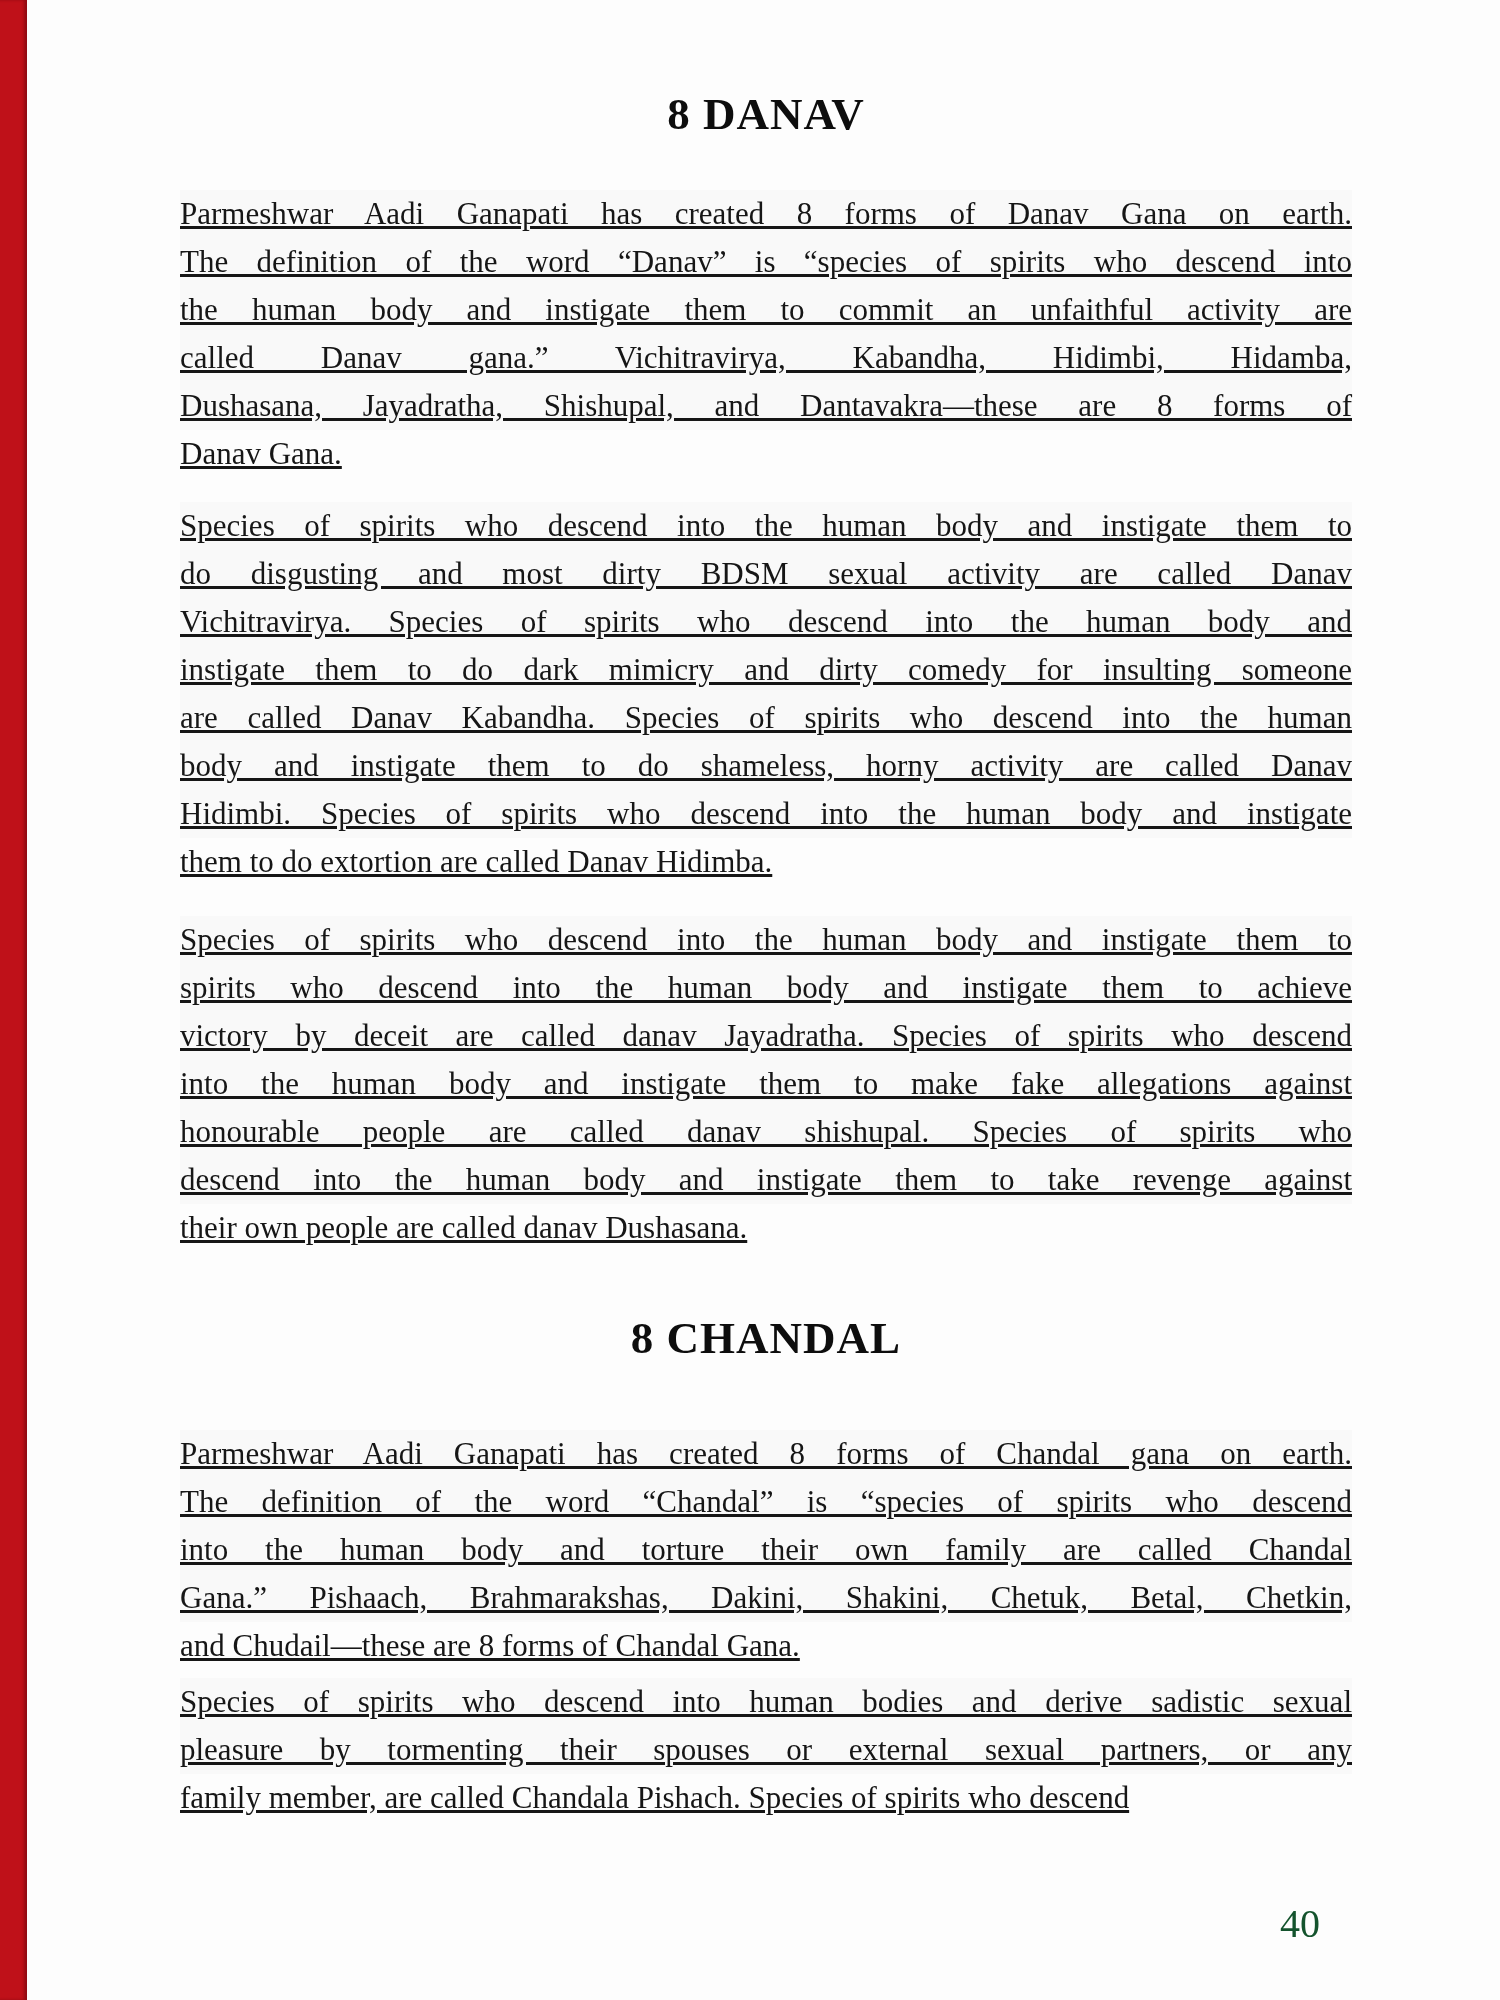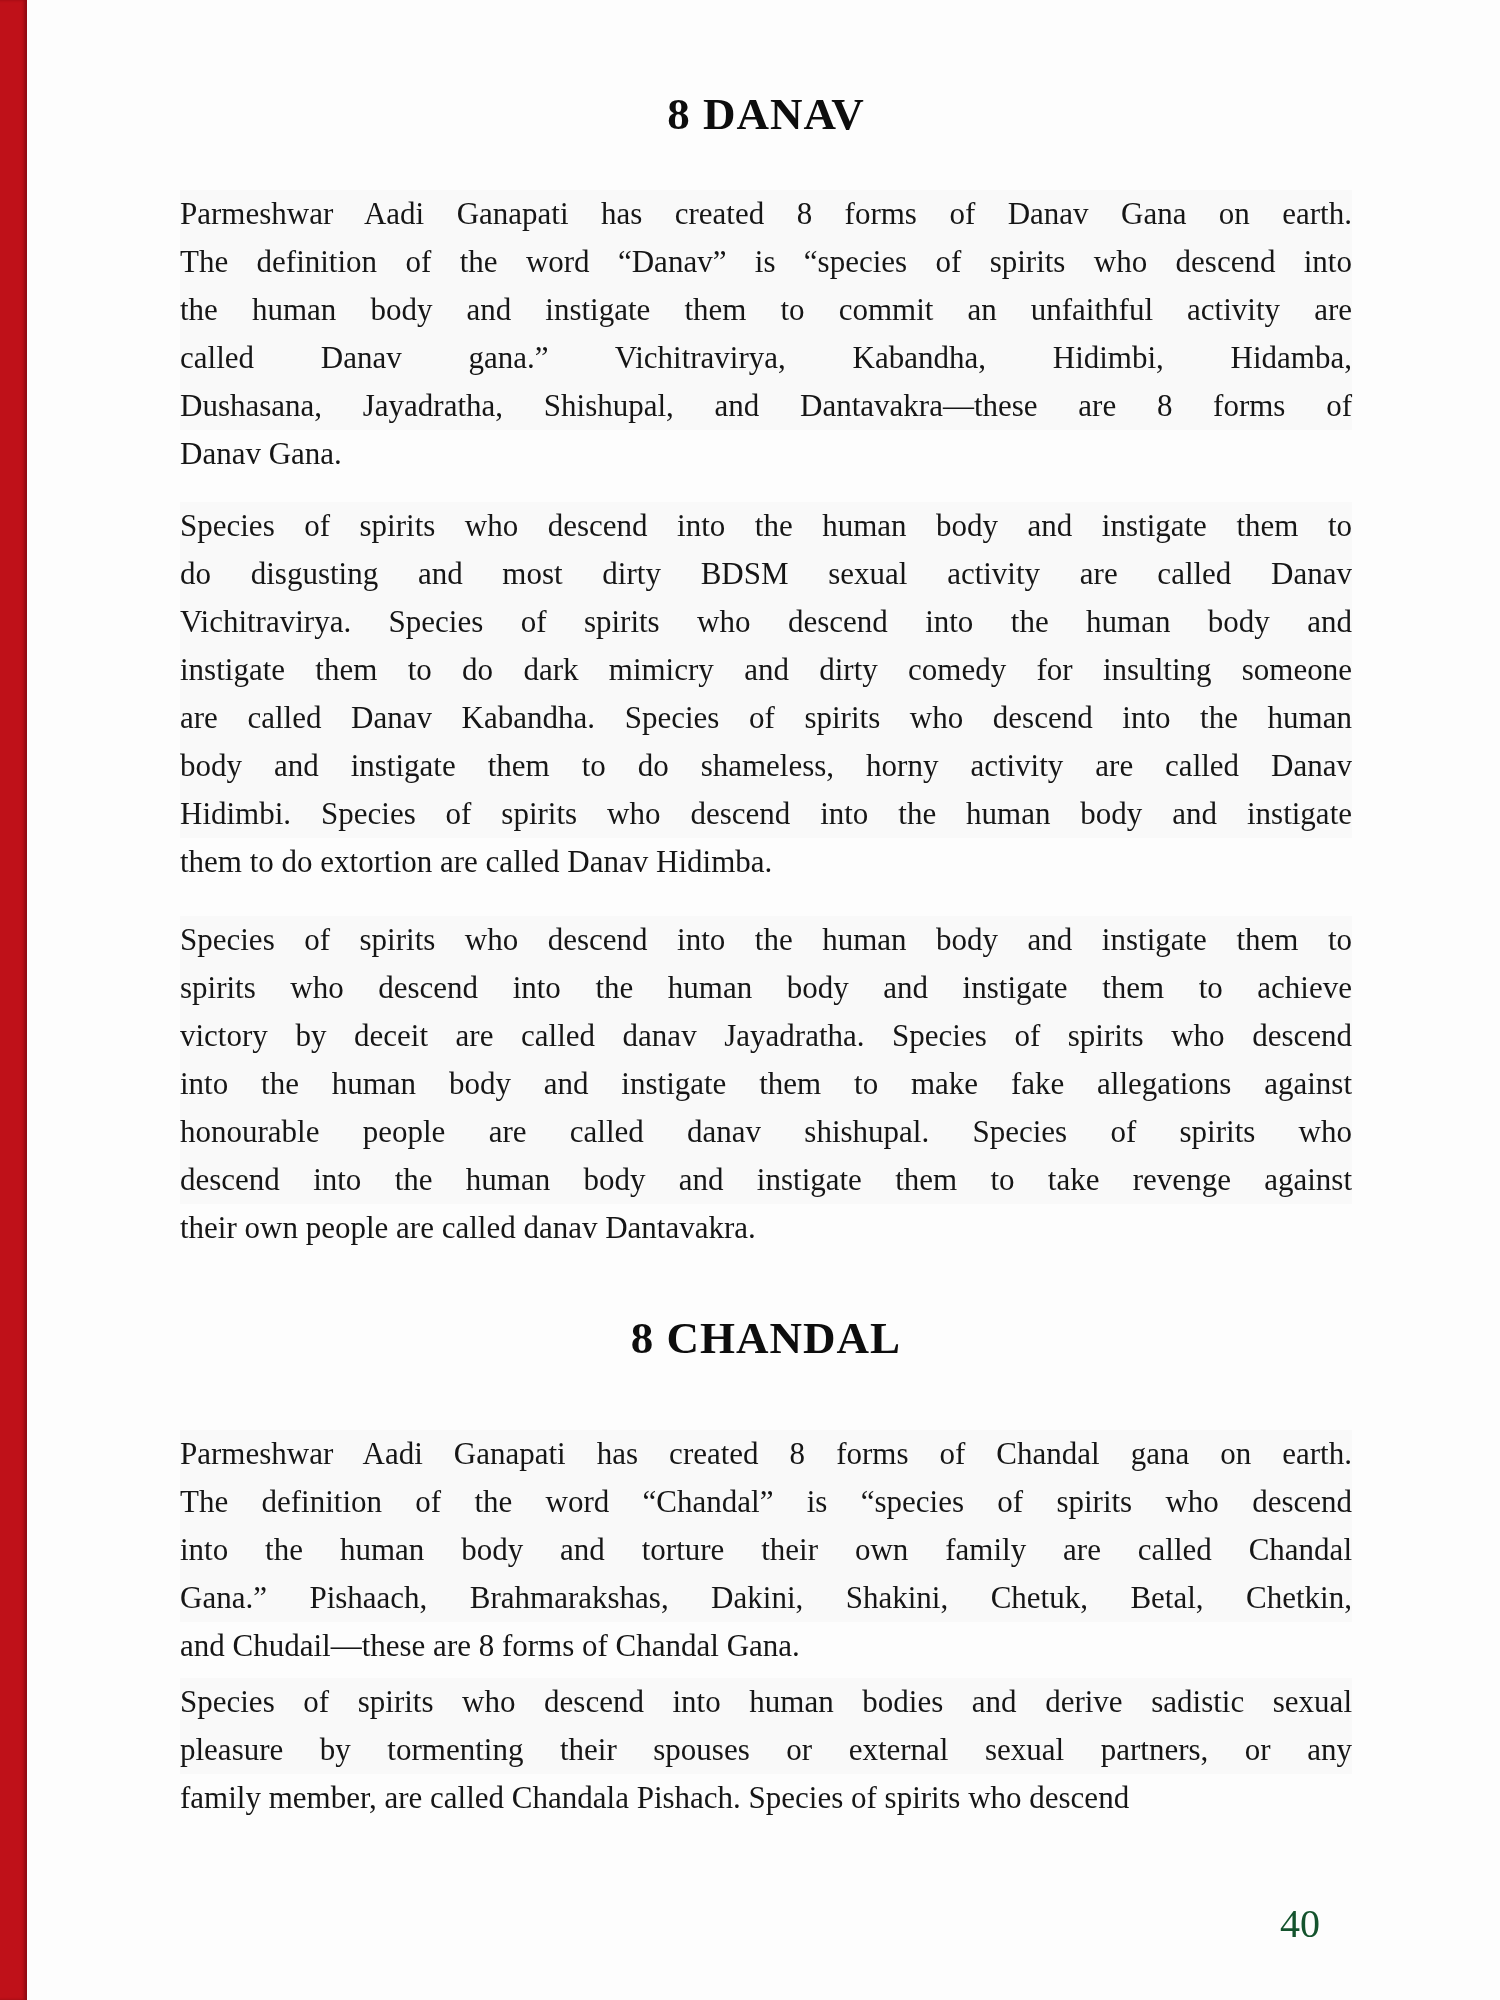--- a/index.html
+++ b/index.html
@@ -33,20 +33,21 @@
     color: #0d0d0d;
   }
   .heading-1 { top: 86px; }
   .heading-2 { top: 1310px; }
   .para {
     position: absolute;
     left: 180px; width: 1172px;
     font-size: 31px;
     line-height: 48px;
     color: #161616;
+    text-decoration: underline;
   }
   .para-1 { top: 190px; }
   .para-2 { top: 502px; }
   .para-3 { top: 916px; }
   .para-4 { top: 1410px; margin-top: 20px; }
   .para-5 { top: 1678px; }
   .line {
     height: 48px;
     white-space: nowrap;
     text-align: justify;
@@ -97,21 +98,21 @@
     <div class="line last">them to do extortion are called Danav Hidimba.</div>
   </div>
 
   <div class="para para-3">
     <div class="line">Species of spirits who descend into the human body and instigate them to</div>
     <div class="line">spirits who descend into the human body and instigate them to achieve</div>
     <div class="line">victory by deceit are called danav Jayadratha. Species of spirits who descend</div>
     <div class="line">into the human body and instigate them to make fake allegations against</div>
     <div class="line">honourable people are called danav shishupal. Species of spirits who</div>
     <div class="line">descend into the human body and instigate them to take revenge against</div>
-    <div class="line last">their own people are called danav Dantavakra.</div>
+    <div class="line last">their own people are called danav Dushasana.</div>
   </div>
 
   <div class="heading heading-2">8 CHANDAL</div>
 
   <div class="para para-4">
     <div class="line">Parmeshwar Aadi Ganapati has created 8 forms of Chandal gana on earth.</div>
     <div class="line">The definition of the word “Chandal” is “species of spirits who descend</div>
     <div class="line">into the human body and torture their own family are called Chandal</div>
     <div class="line">Gana.” Pishaach, Brahmarakshas, Dakini, Shakini, Chetuk, Betal, Chetkin,</div>
     <div class="line last">and Chudail—these are 8 forms of Chandal Gana.</div>

